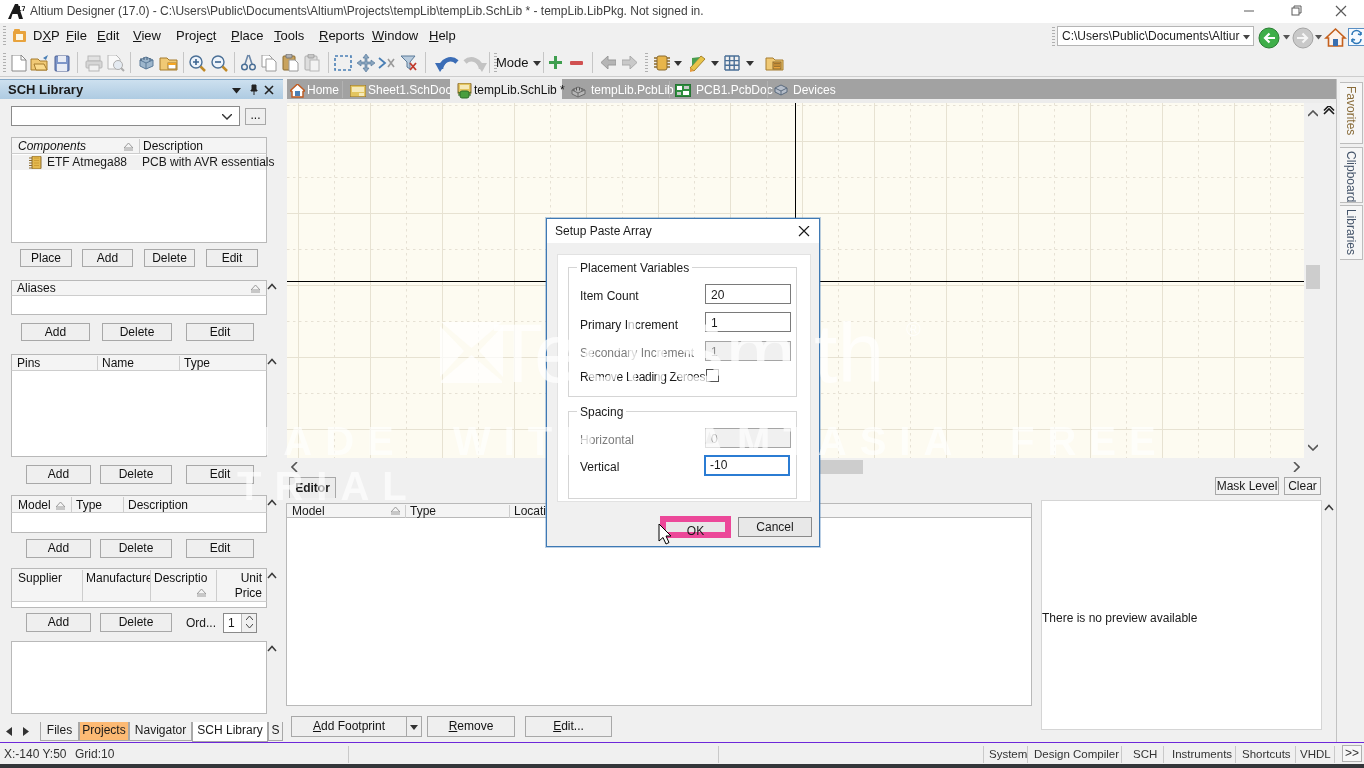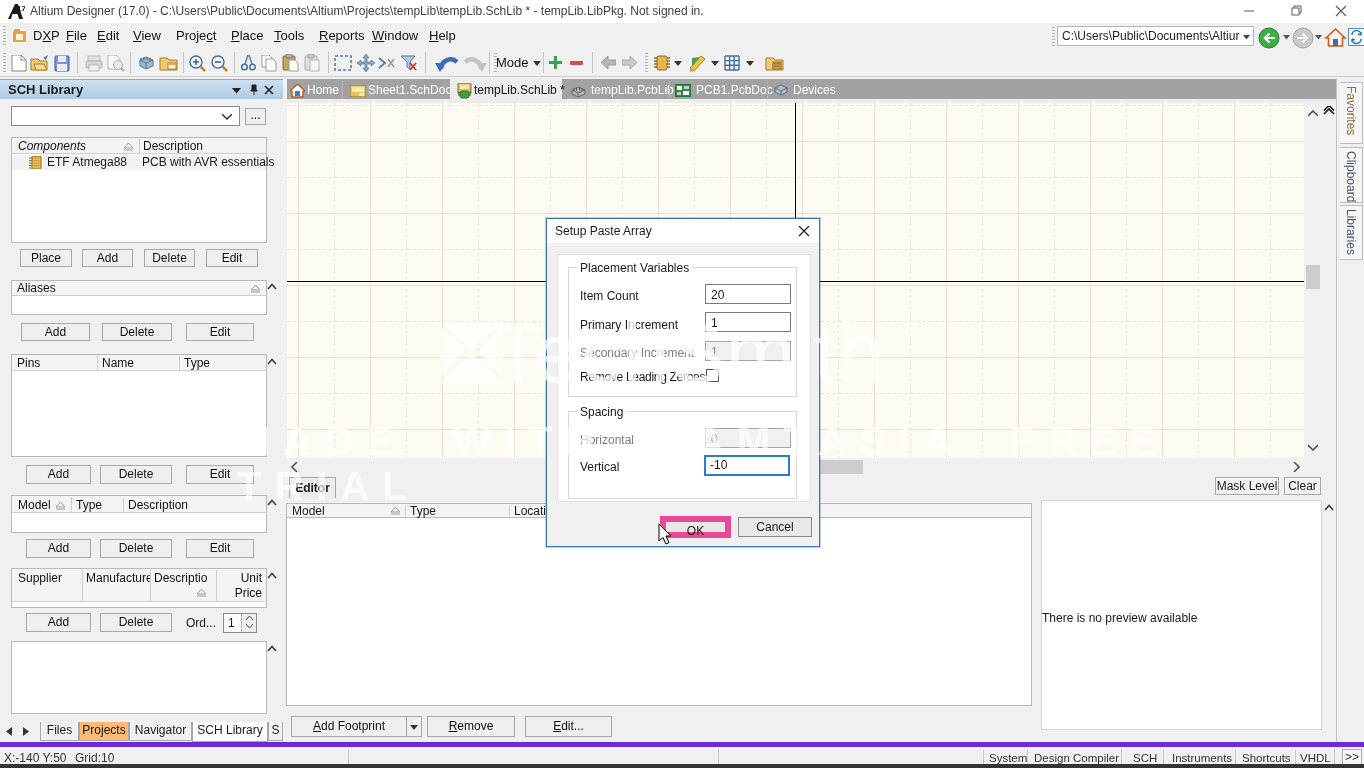--- a/index.html
+++ b/index.html
@@ -40,21 +40,21 @@
   .sthumb { position:absolute; background:#cdcdcd; }
   
   #bottomdock { position:absolute; left:283px; top:476px; width:1053px; height:266px; background:#f0f0f0; }
   
   #rightdock { position:absolute; left:1336px; top:79px; width:28px; height:663px; background:#f0f0f0; border-left:1px solid #c2c2c2; }
   .vtab { position:absolute; left:3px; width:23px; background:#f6f6f6; border:1px solid #bdbdbd; border-left:none; }
   .vtab span { position:absolute; left:4px; top:3px; writing-mode:vertical-rl; white-space:nowrap; font-size:12px; }
   
   #dialog { position:absolute; left:546px; top:218px; width:274px; height:329px; background:#f0f0f0; border:1px solid #3e79b4; box-shadow:0 0 0 1px rgba(62,121,180,.35); }
   
-  #statusbar { position:absolute; left:0; top:742px; width:1364px; height:22px; background:#f0f0f0; border-top:5px solid #6d28d9; color:#333; }
+  #statusbar { position:absolute; left:0; top:742px; width:1364px; height:22px; background:#f0f0f0; border-top:1px solid #6d28d9; color:#333; }
   #blackstrip { position:absolute; left:0; top:764px; width:1364px; height:4px; background:#333639; }
   .stsep { position:absolute; top:3px; width:1px; height:17px; background:#c9c9c9; }
   
   #wm { position:absolute; left:0; top:0; width:1364px; height:768px; pointer-events:none; z-index:50; color:rgba(255,255,255,0.5); }
 </style>
 </head>
 <body>
 <div id="titlebar">
   <div id="titletext">Altium Designer (17.0) - C:\Users\Public\Documents\Altium\Projects\tempLib\tempLib.SchLib * - tempLib.LibPkg. Not signed in.</div>
   <div class="winbtn" style="left:1226px;"><svg width="46" height="23">

